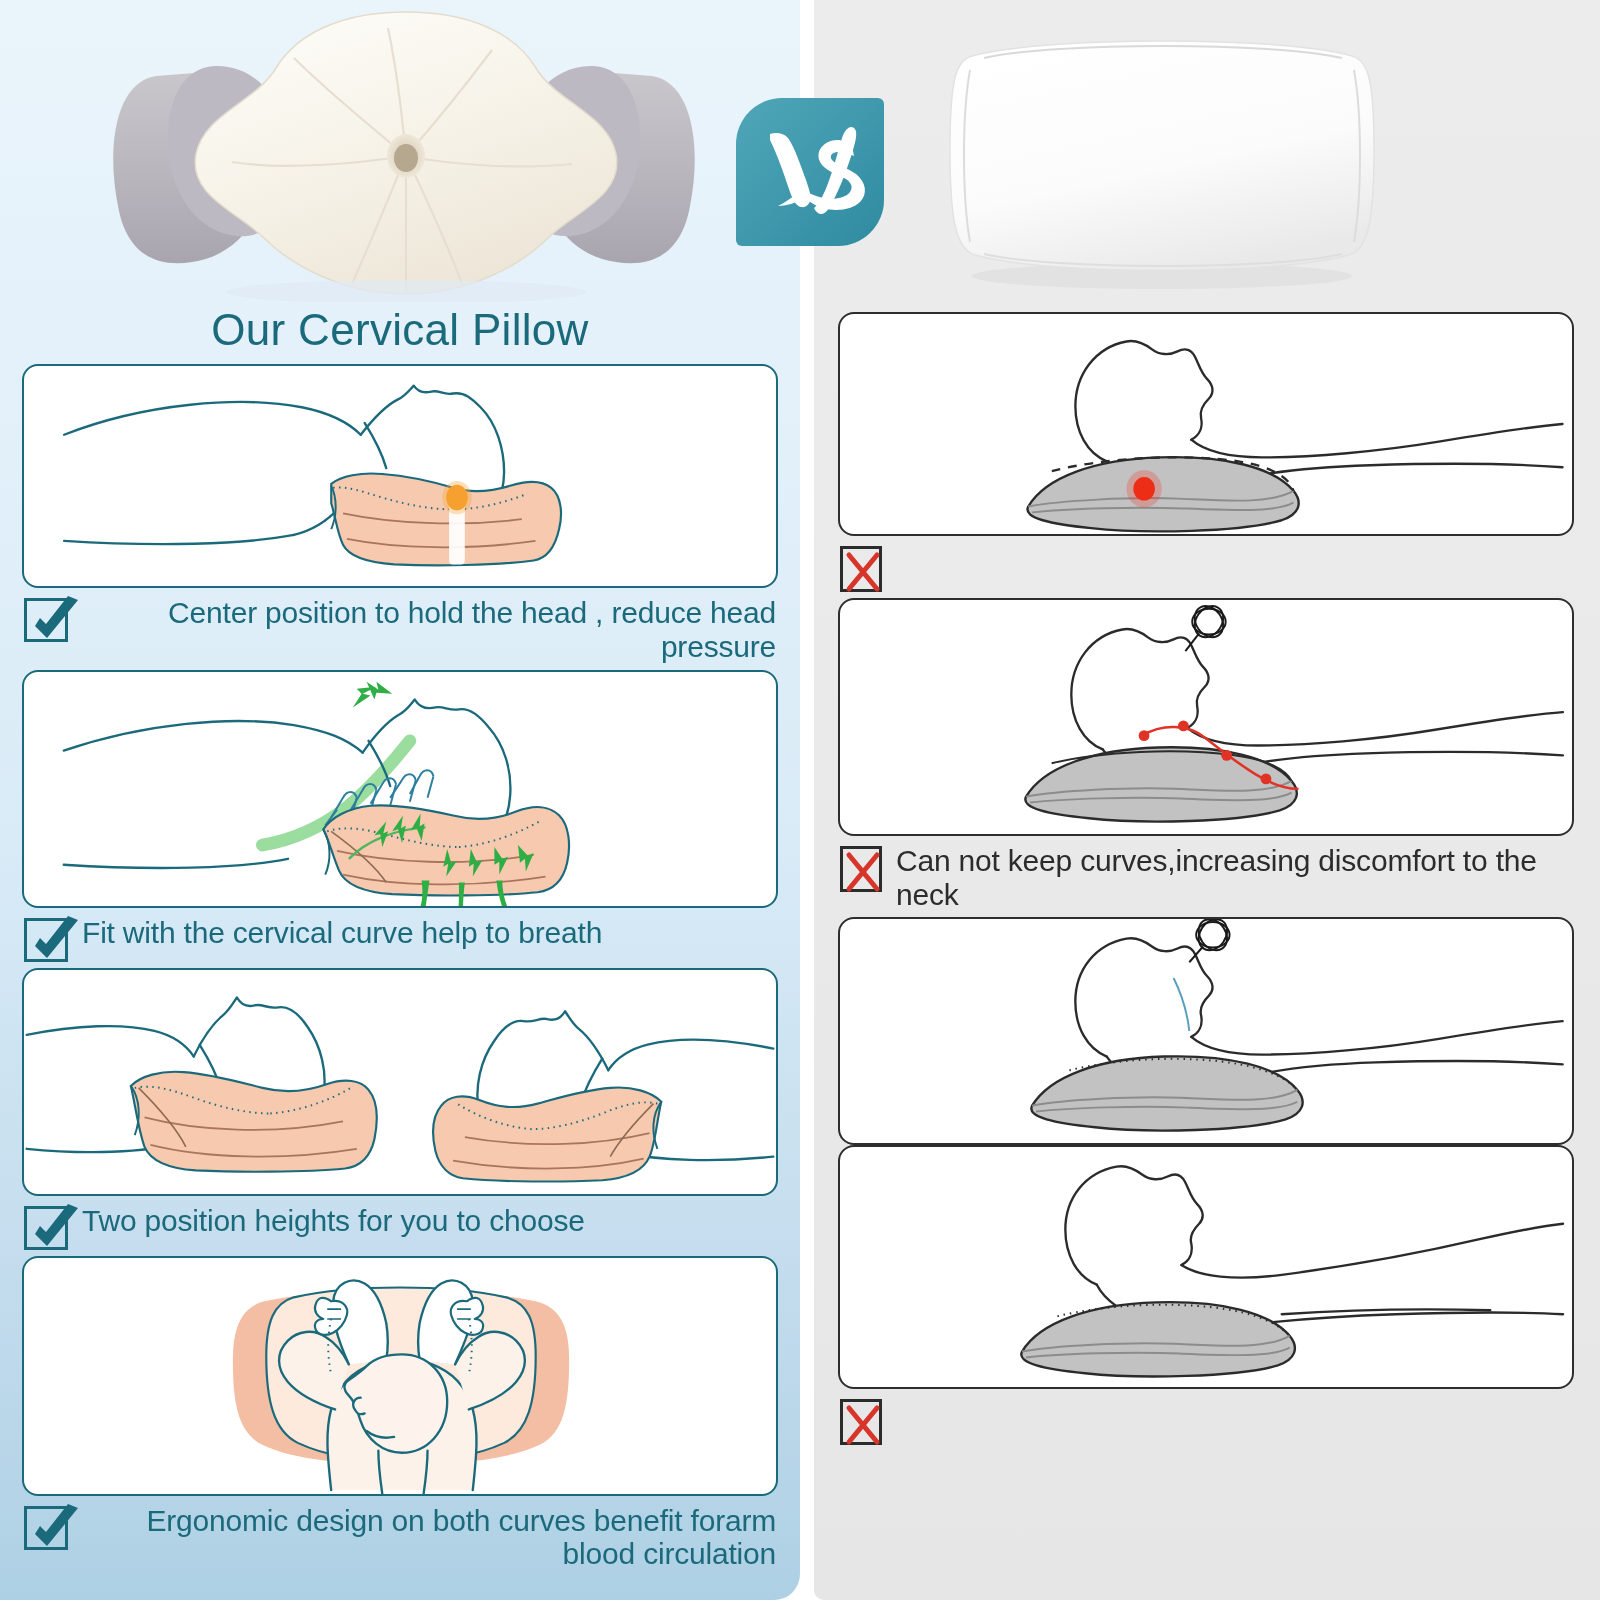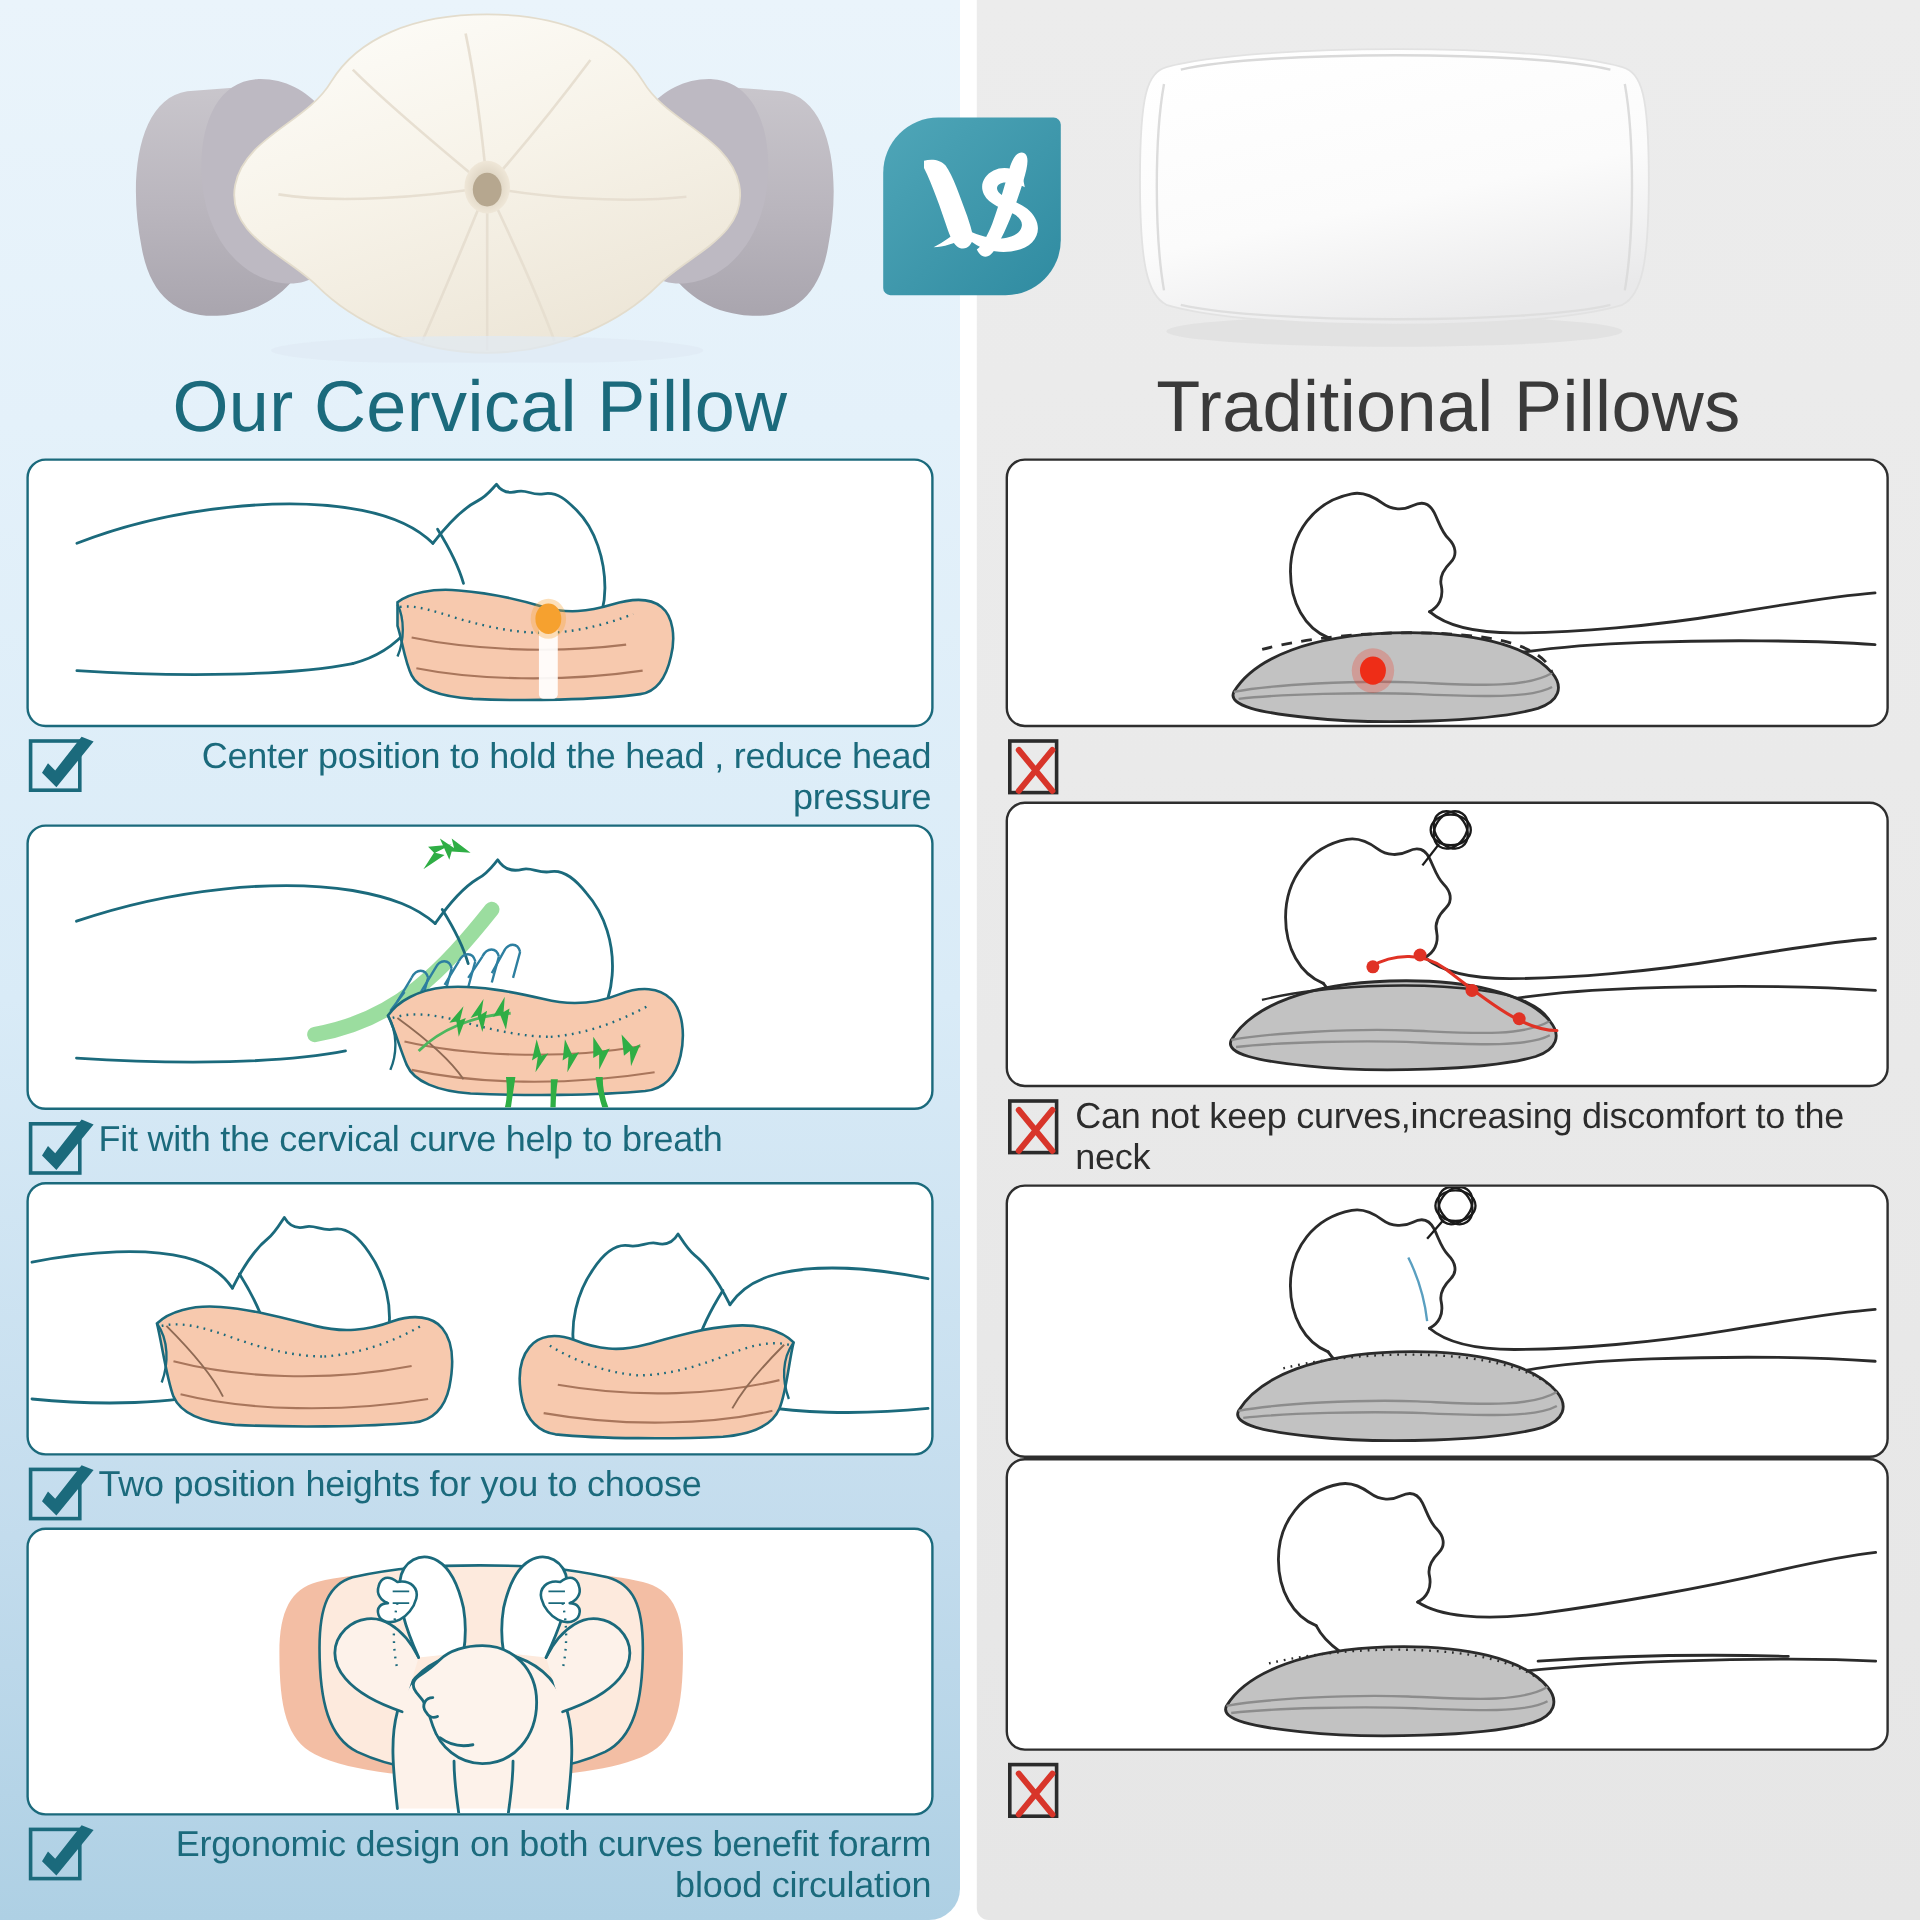--- a/index.html
+++ b/index.html
@@ -36,21 +36,21 @@
 
   
   .pillow-hero { position:absolute; left:96px; top:6px; width:620px; height:296px; }
   .pillow-hero svg { display:block; }
 
   .trad-hero { position:absolute; left:110px; top:14px; width:470px; height:280px; }
 
   
   .col-title {
     text-align: center;
-    font-size: 60px;
+    font-size: 44px;
     letter-spacing: .3px;
     font-weight: 400;
     line-height: 1.1;
     padding-top: 4px;
   }
   .title-left { color:#1b6a7c; }
   .title-right { color:#3a3a3a; }
 
   
   .stack { padding: 10px 22px 0 22px; }
@@ -382,21 +382,20 @@
           <ellipse cx="238" cy="262" rx="190" ry="13" fill="#dcdcdc" opacity="0.6"></ellipse>
           <path d="M48 42 C120 22 360 22 428 42 C444 47 450 64 450 136 C450 206 444 232 428 240 C358 262 120 262 48 240 C32 232 26 206 26 136 C26 64 32 47 48 42 Z" fill="url(#tradG)" stroke="#e2e2e2" stroke-width="1.5"></path>
           <path d="M60 44 C130 28 350 28 418 44" fill="none" stroke="#d9d9d9" stroke-width="2"></path>
           <path d="M60 240 C130 256 350 256 418 240" fill="none" stroke="#dedede" stroke-width="2"></path>
           <path d="M46 56 C38 100 38 182 46 228" fill="none" stroke="#dcdcdc" stroke-width="2"></path>
           <path d="M430 56 C438 100 438 182 430 228" fill="none" stroke="#dcdcdc" stroke-width="2"></path>
         </svg>
       </div>
     </div>
 
-    <div class="col-title title-right">Traditional Pillows</div>
 
     <div class="stack stack-right">
 
       <div class="panel panel-right" style="height:224px">
         <svg viewBox="0 0 726 224" preserveAspectRatio="xMidYMid meet">
           <g fill="none" stroke="#2b2b2b" stroke-width="2.4" stroke-linecap="round" stroke-linejoin="round">
             <path d="M262 150 C242 142 230 120 230 94 C230 62 250 34 282 28 C292 26 300 30 308 36 C316 42 326 42 334 38 C342 34 348 36 352 44 C356 52 358 60 364 66 C370 72 372 80 366 86 C360 92 356 98 358 106 C360 116 356 124 348 128"></path>
             <path d="M348 128 C362 140 388 146 420 146 C470 146 540 140 600 130 C660 120 700 114 726 112"></path>
             <path d="M388 170 C420 162 470 156 530 154 C590 152 670 152 726 156"></path>
             <path d="M262 150 C270 162 286 172 306 178 C330 186 360 188 388 186"></path>

